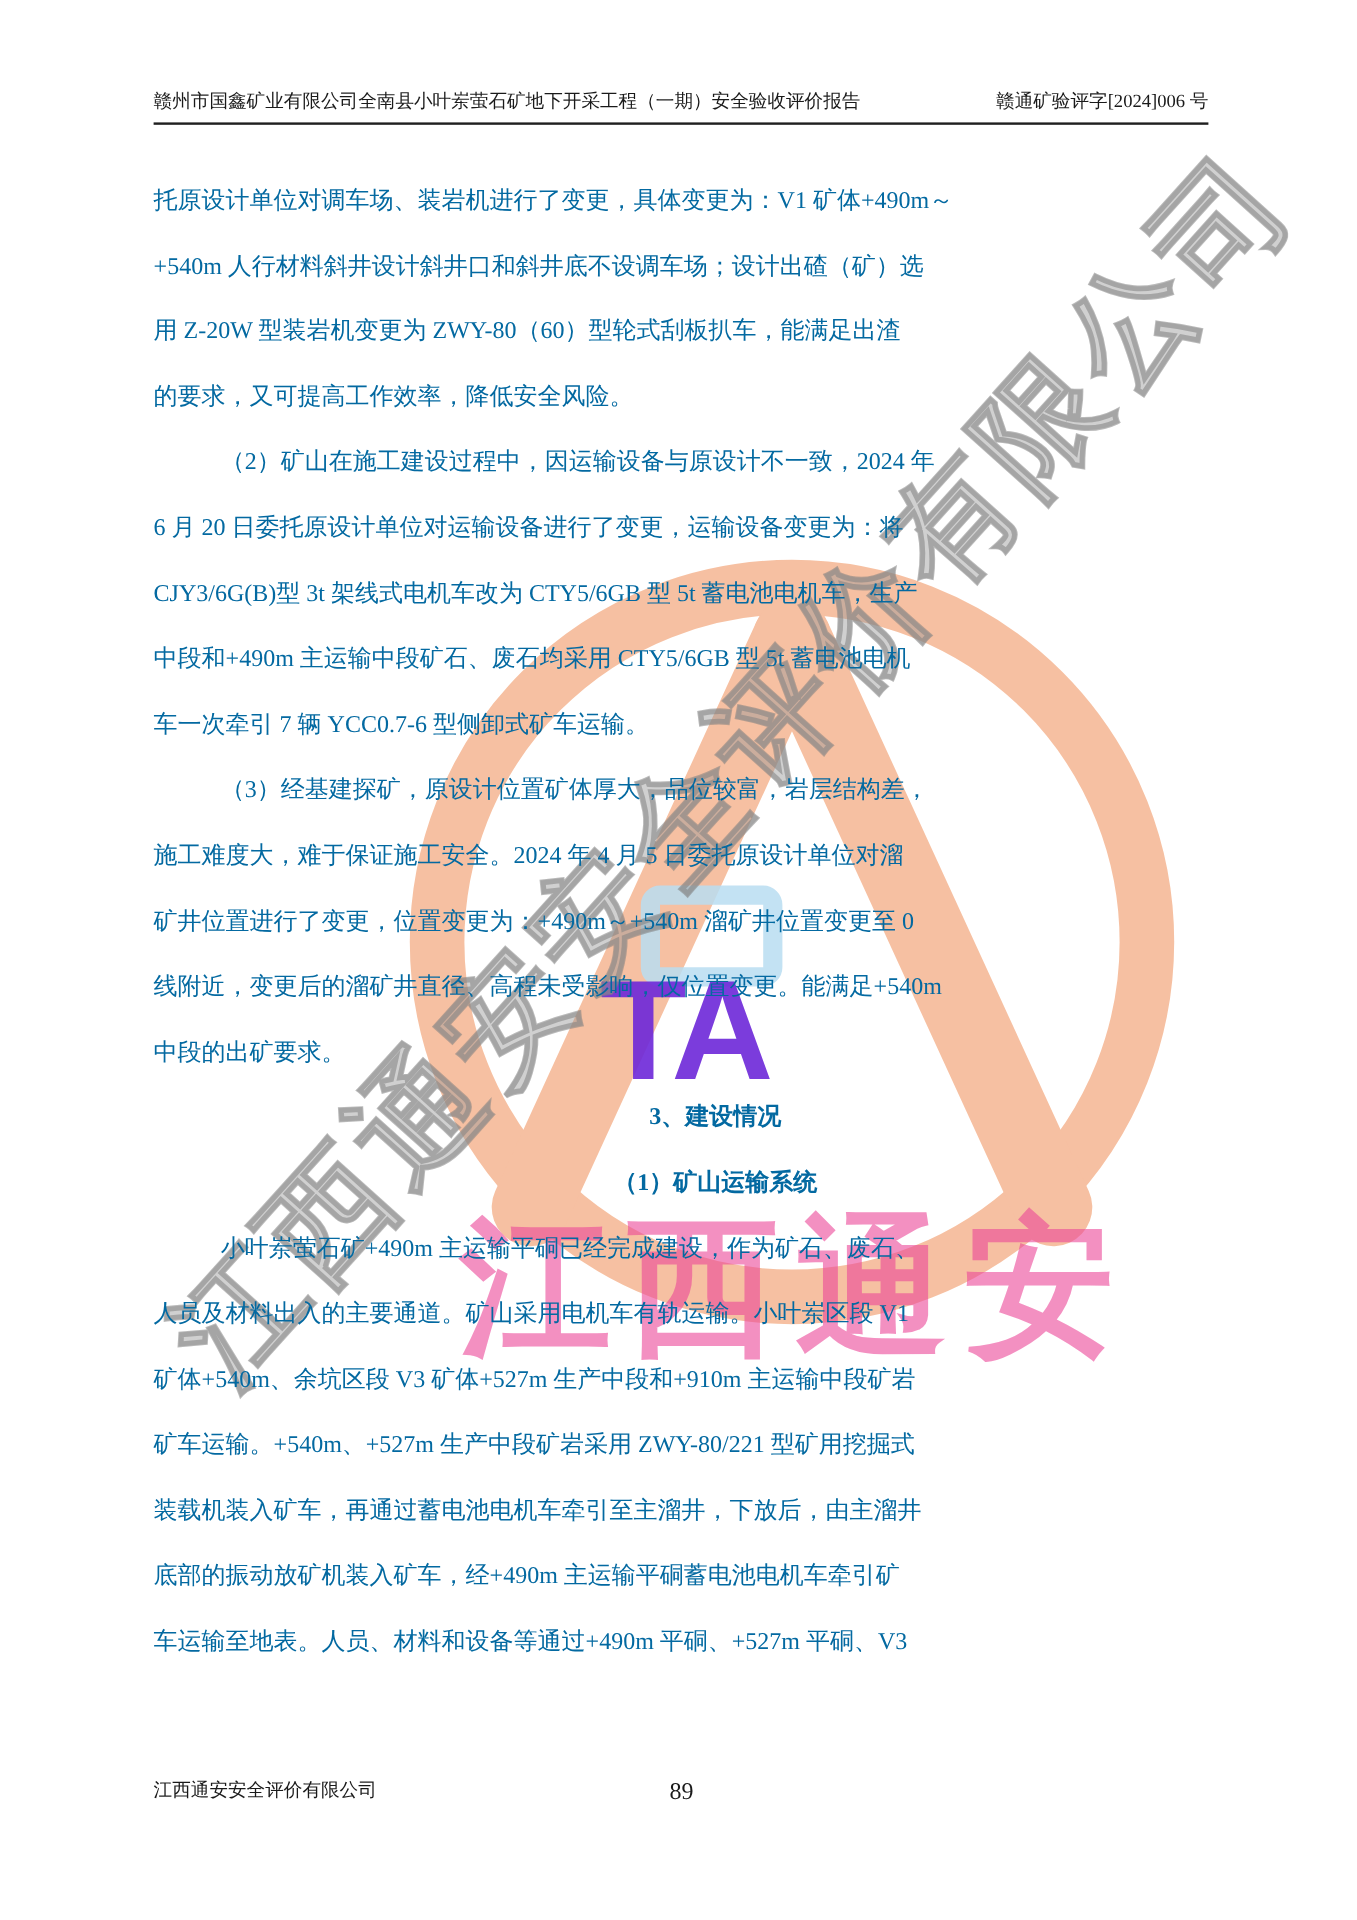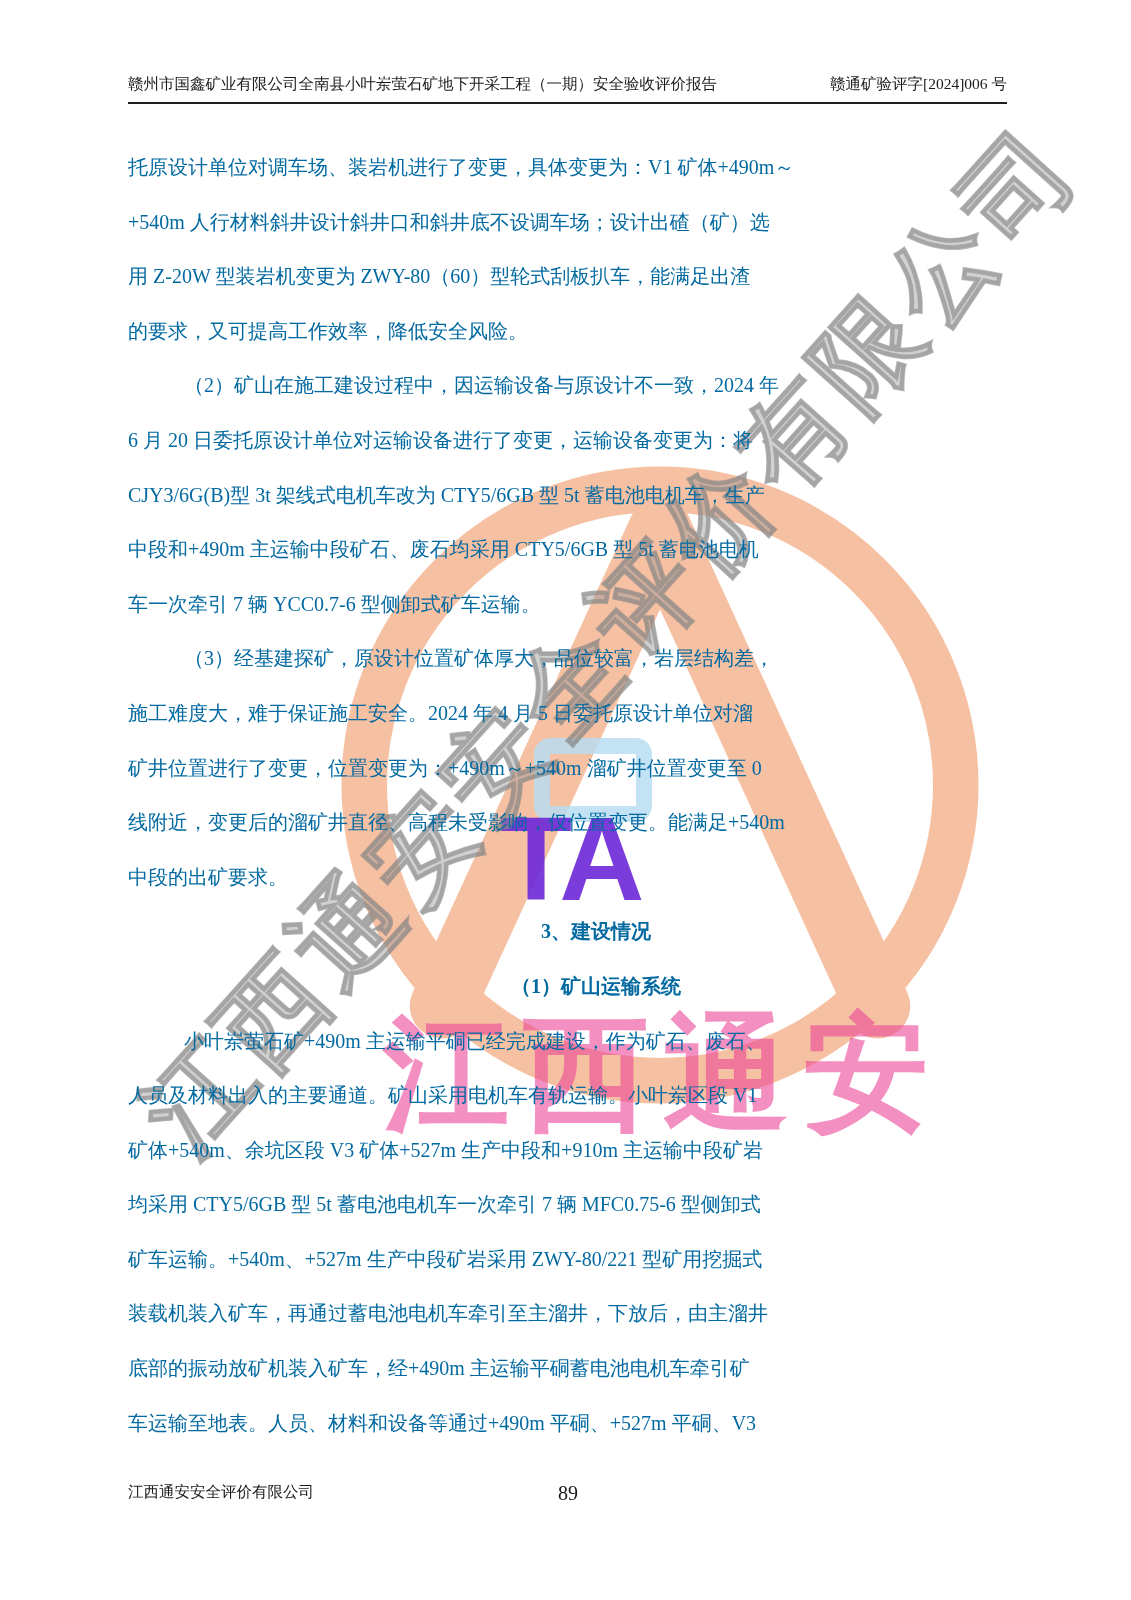--- a/index.html
+++ b/index.html
@@ -104,21 +104,20 @@
       <div class="line indent">（3）经基建探矿，原设计位置矿体厚大，品位较富，岩层结构差，</div>
       <div class="line">施工难度大，难于保证施工安全。2024 年 4 月 5 日委托原设计单位对溜</div>
       <div class="line">矿井位置进行了变更，位置变更为：+490m～+540m 溜矿井位置变更至 0</div>
       <div class="line">线附近，变更后的溜矿井直径、高程未受影响，仅位置变更。能满足+540m</div>
       <div class="line">中段的出矿要求。</div>
       <div class="line bold indent">3、建设情况</div>
       <div class="line bold indent">（1）矿山运输系统</div>
       <div class="line indent">小叶岽萤石矿+490m 主运输平硐已经完成建设，作为矿石、废石、</div>
       <div class="line">人员及材料出入的主要通道。矿山采用电机车有轨运输。小叶岽区段 V1</div>
       <div class="line">矿体+540m、余坑区段 V3 矿体+527m 生产中段和+910m 主运输中段矿岩</div>
-      <div class="line">均采用 CTY5/6GB 型 5t 蓄电池电机车一次牵引 7 辆 MFC0.75-6 型侧卸式</div>
       <div class="line">矿车运输。+540m、+527m 生产中段矿岩采用 ZWY-80/221 型矿用挖掘式</div>
       <div class="line">装载机装入矿车，再通过蓄电池电机车牵引至主溜井，下放后，由主溜井</div>
       <div class="line">底部的振动放矿机装入矿车，经+490m 主运输平硐蓄电池电机车牵引矿</div>
       <div class="line">车运输至地表。人员、材料和设备等通过+490m 平硐、+527m 平硐、V3</div>
     </div>
 
   <div class="footer">
     <span>江西通安安全评价有限公司</span>
     <span class="page-num">89</span>
   </div>

